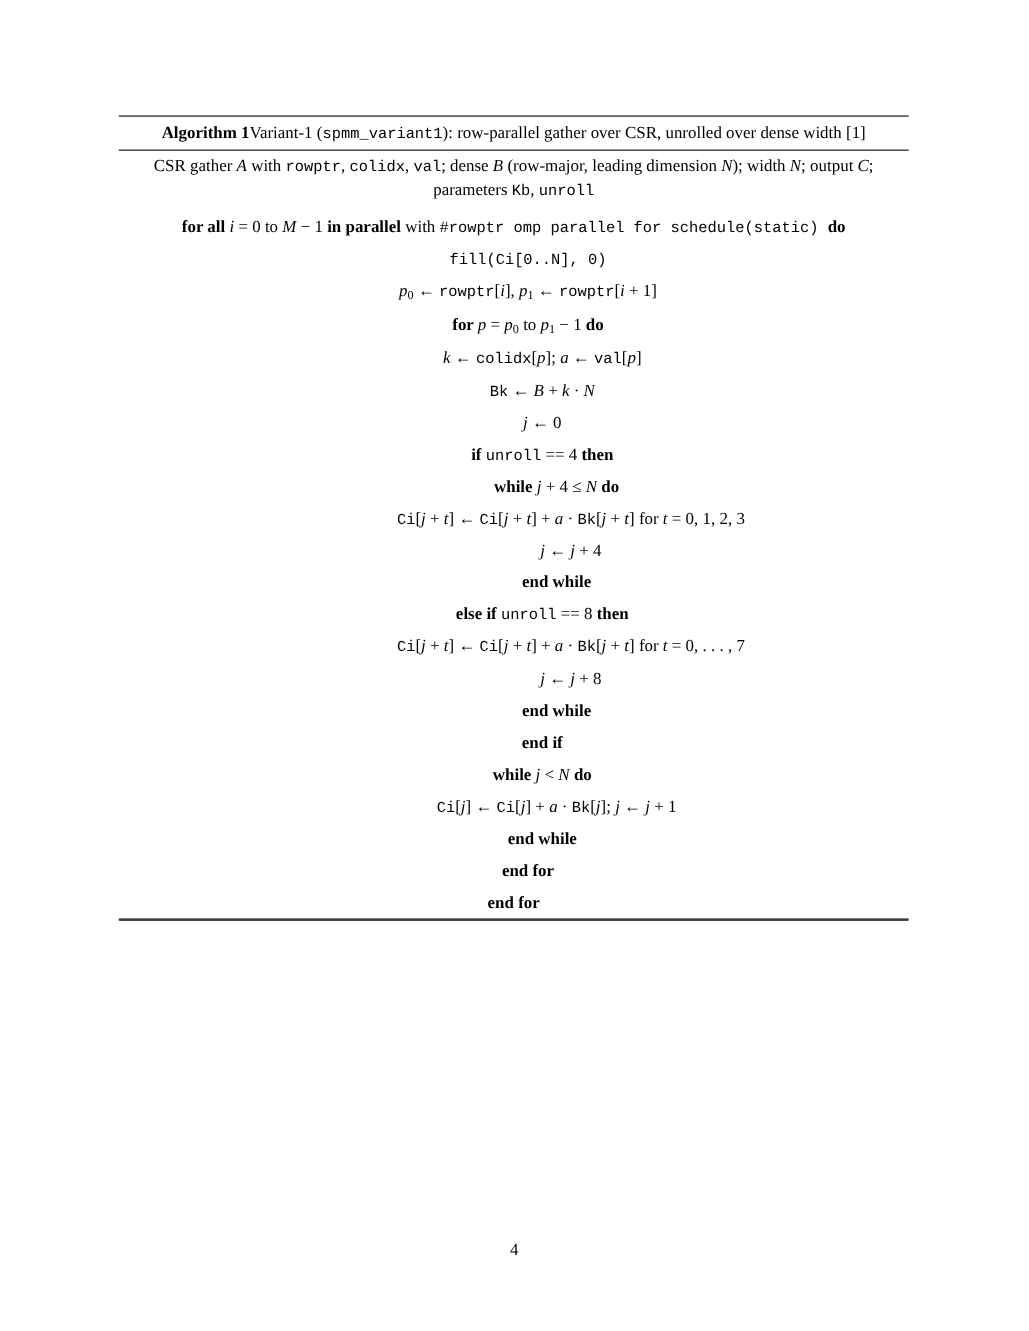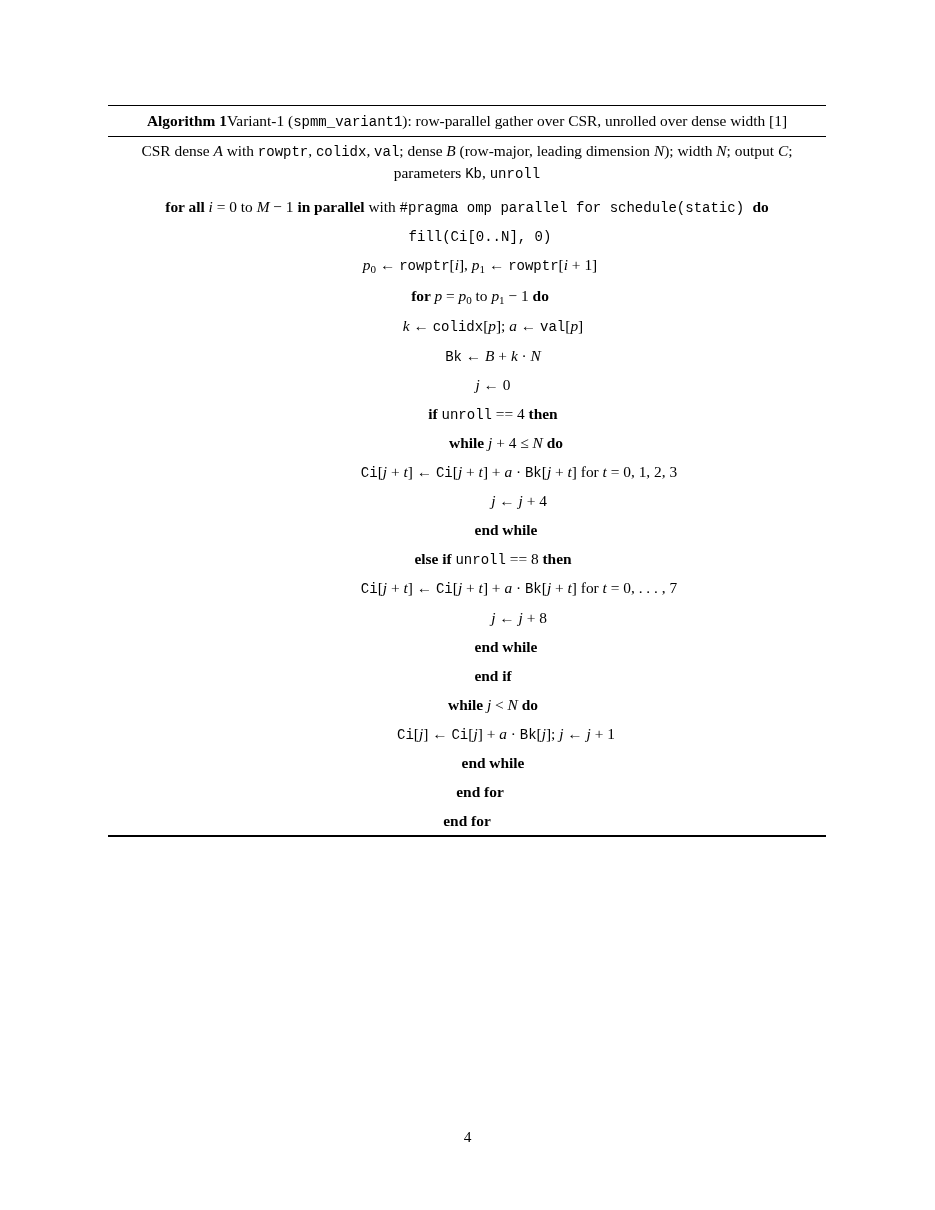--- a/index.html
+++ b/index.html
@@ -107,26 +107,26 @@
     <div class="rule"></div>
 
     <div class="caption">
       <b>Algorithm 1</b><span>Variant-1 (</span><span class="tt">spmm_variant1</span><span>): row-parallel gather over CSR, unrolled over dense width</span>
       <span>[1]</span>
     </div>
 
     <div class="rule-thin"></div>
 
     <div class="preamble">
-      <span>CSR dense </span><span class="mi">A</span><span> with </span><span class="tt">rowptr</span><span>, </span><span class="tt">colidx</span><span>, </span><span class="tt">val</span><span>; dense </span><span class="mi">B</span><span> (row-major, leading dimension </span><span class="mi">N</span><span>); width </span><span class="mi">N</span><span>;</span>
+      <span>CSR gather </span><span class="mi">A</span><span> with </span><span class="tt">rowptr</span><span>, </span><span class="tt">colidx</span><span>, </span><span class="tt">val</span><span>; dense </span><span class="mi">B</span><span> (row-major, leading dimension </span><span class="mi">N</span><span>); width </span><span class="mi">N</span><span>;</span>
       <span>output </span><span class="mi">C</span><span>; parameters </span><span class="tt">Kb</span><span>, </span><span class="tt">unroll</span>
     </div>
 
     <div class="body-block" id="algo-lines">
-        <div class="line ind0"><span class="kw">for all </span><span class="mi">i</span><span class="mn"> = 0 </span><span class="mn">to </span><span class="mi">M</span><span class="mn"> − 1 </span><span class="kw">in parallel </span><span class="mn">with </span><span class="tt">#pragma omp parallel for schedule(static) </span><span class="kw">do</span></div>
+        <div class="line ind0"><span class="kw">for all </span><span class="mi">i</span><span class="mn"> = 0 </span><span class="mn">to </span><span class="mi">M</span><span class="mn"> − 1 </span><span class="kw">in parallel </span><span class="mn">with </span><span class="tt">#rowptr omp parallel for schedule(static) </span><span class="kw">do</span></div>
         <div class="line ind1"><span class="tt">fill(Ci[0..N], 0)</span></div>
         <div class="line ind1"><span class="mi">p</span><span class="sub">0</span><span class="mn"> ← </span><span class="tt">rowptr</span><span class="mn">[</span><span class="mi">i</span><span class="mn">], </span><span class="mi">p</span><span class="sub">1</span><span class="mn"> ← </span><span class="tt">rowptr</span><span class="mn">[</span><span class="mi">i</span><span class="mn"> + 1]</span></div>
         <div class="line ind1"><span class="kw">for </span><span class="mi">p</span><span class="mn"> = </span><span class="mi">p</span><span class="sub">0</span><span class="mn"> to </span><span class="mi">p</span><span class="sub">1</span><span class="mn"> − 1 </span><span class="kw">do</span></div>
         <div class="line ind2"><span class="mi">k</span><span class="mn"> ← </span><span class="tt">colidx</span><span class="mn">[</span><span class="mi">p</span><span class="mn">]; </span><span class="mi">a</span><span class="mn"> ← </span><span class="tt">val</span><span class="mn">[</span><span class="mi">p</span><span class="mn">]</span></div>
         <div class="line ind2"><span class="tt">Bk</span><span class="mn"> ← </span><span class="mi">B</span><span class="mn"> + </span><span class="mi">k</span><span class="mn"> · </span><span class="mi">N</span></div>
         <div class="line ind2"><span class="mi">j</span><span class="mn"> ← 0</span></div>
         <div class="line ind2"><span class="kw">if </span><span class="tt">unroll</span><span class="mn"> == 4 </span><span class="kw">then</span></div>
         <div class="line ind3"><span class="kw">while </span><span class="mi">j</span><span class="mn"> + 4 ≤ </span><span class="mi">N</span><span class="mn"> </span><span class="kw">do</span></div>
         <div class="line ind4"><span class="tt">Ci</span><span class="mn">[</span><span class="mi">j</span><span class="mn"> + </span><span class="mi">t</span><span class="mn">] ← </span><span class="tt">Ci</span><span class="mn">[</span><span class="mi">j</span><span class="mn"> + </span><span class="mi">t</span><span class="mn">] + </span><span class="mi">a</span><span class="mn"> · </span><span class="tt">Bk</span><span class="mn">[</span><span class="mi">j</span><span class="mn"> + </span><span class="mi">t</span><span class="mn">] for </span><span class="mi">t</span><span class="mn"> = 0, 1, 2, 3</span></div>
         <div class="line ind4"><span class="mi">j</span><span class="mn"> ← </span><span class="mi">j</span><span class="mn"> + 4</span></div>

